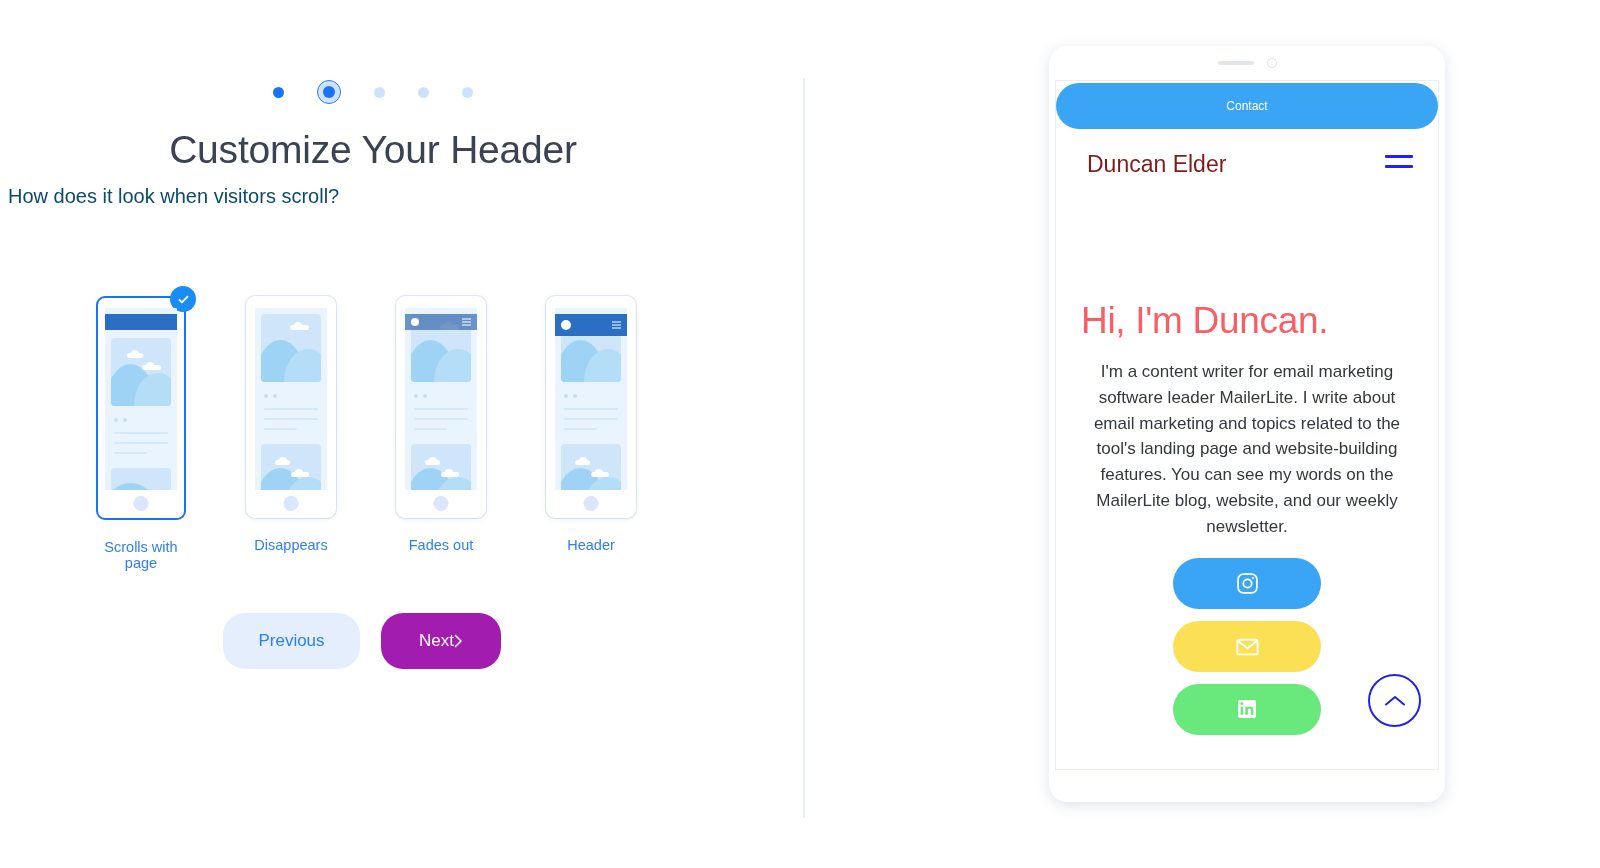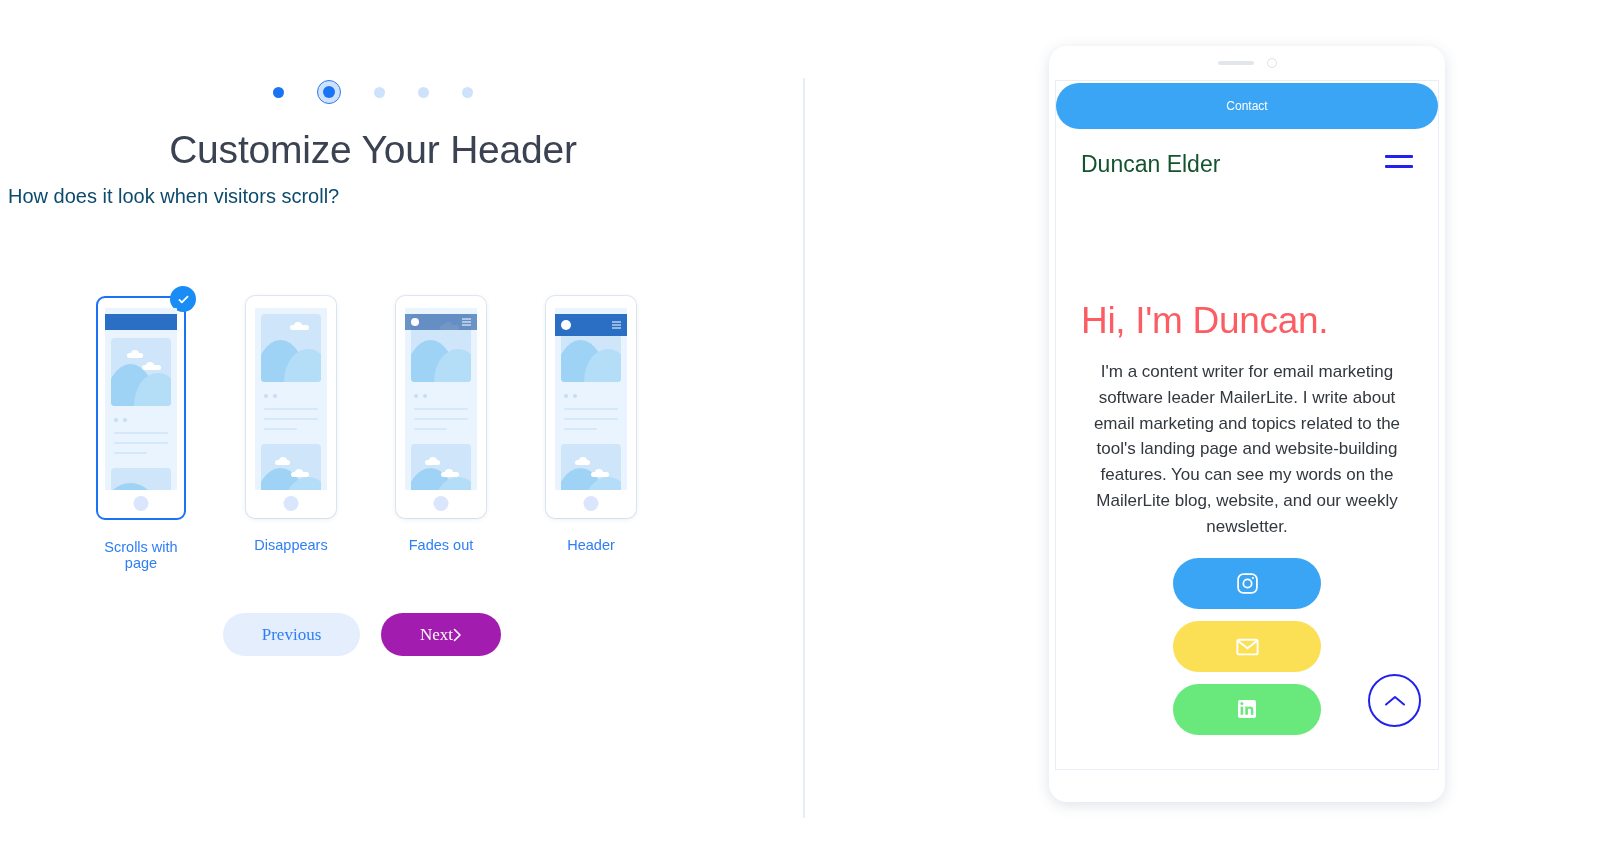--- a/index.html
+++ b/index.html
@@ -88,23 +88,23 @@
     width:9px; height:7px; }
   .bar-burger i { display:block; height:1.4px; background:#fff; margin-bottom:1.6px; }
 
   .tdots { position:absolute; display:flex; gap:5px; }
   .tdots span { width:4px; height:4px; border-radius:50%; background:#c7dcf5; }
   .tline { position:absolute; height:1.6px; background:#d5e8fa; border-radius:2px; }
 
   
   .nav-btns { position:absolute; left:215px; top:613px; display:flex; gap:21px; }
   .btn {
-    border:none; border-radius:22px; font-family:Liberation Serif, serif;
+    border:none; border-radius:22px; font-family:Liberation Sans, sans-serif;
     font-size:17px; cursor:pointer; display:flex; align-items:center;
-    justify-content:center; height:43px;
+    justify-content:center; height:56px;
   }
   .btn-prev { width:137px; background:#e4eefd; color:#2d7ef7; }
   .btn-next { width:120px; background:#a21caf; color:#fff; }
 
   
   .tablet {
     position:absolute; left:1049px; top:46px; width:396px; height:756px;
     background:#ffffff; border-radius:18px;
     box-shadow:0 3px 14px rgba(70,95,135,.18);
   }
@@ -117,21 +117,21 @@
     background:#fff; border:1px solid #e8eef6; overflow:hidden;
   }
 
   .contact-banner {
     margin:2px 0 0 0; height:46px; background:#3aa5f5; color:#fff;
     border-radius:23px; display:flex; align-items:center; justify-content:center;
     font-size:12px;
   }
   .site-nav { display:flex; align-items:center; justify-content:space-between;
     padding:22px 25px 0 25px; }
-  .site-name { font-size:23px; color:#14532d; }
+  .site-name { font-size:23px; color:#7f1d1d;margin-left:6px; }
   .nav-burger { width:28px; }
   .nav-burger i { display:block; height:3px; background:#2222ee; margin-bottom:7px; border-radius:1px; }
 
   .hero-h1 { margin:122px 0 4px 25px; font-size:37px; color:#fc5d63; font-weight:400; letter-spacing:-0.3px; }
   .hero-p { margin:17px 25px 0 25px; font-size:17px; line-height:1.52; color:#33383f;text-align:center; }
 
   .socials { margin-top:18px; display:flex; flex-direction:column;
     align-items:center; gap:12px; }
   .social {
     width:148px; height:51px; border-radius:26px; display:flex;

